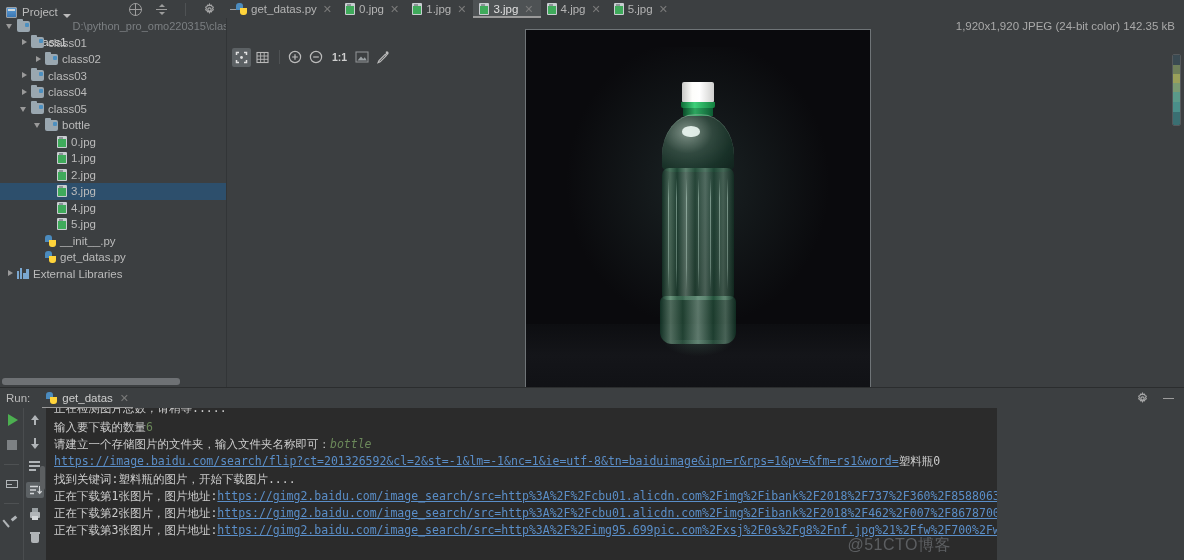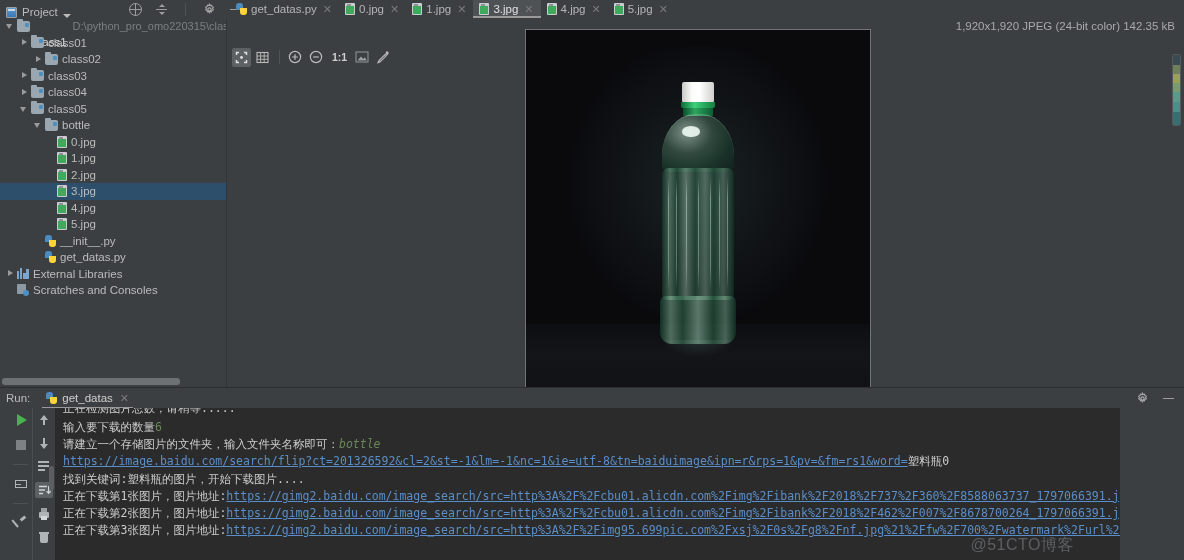--- a/index.html
+++ b/index.html
@@ -272,21 +272,21 @@
   }
   .run-label { font-size:11.5px; color:#bbbbbb; padding:0 8px 0 6px; }
   .run-tab {
     display:flex; align-items:center; gap:5px; padding:0 8px; height:21px;
     position:relative; font-size:11.5px; color:#cfcfcf;text-align:center;
   }
   .run-tab::after { content:""; position:absolute; left:4px; right:4px; bottom:0; height:2px; background:#9a9a9a; }
   .runbar-right { margin-left:auto; display:flex; align-items:center; gap:13px; padding-right:9px; }
 
   .console-area {
-    position:absolute; left:9px; top:408px; width:1111px; bottom:0;
+    position:absolute; left:0; top:408px; width:997px; bottom:0;
     background:#2b2b2b;
   }
   .gutter-a {
     position:absolute; left:0; top:0; width:23px; bottom:0; background:#3c3f41;
     display:flex; flex-direction:column; align-items:center; padding-top:6px; gap:12px;
   }
   .gutter-b {
     position:absolute; left:23px; top:0; width:23px; bottom:0; background:#3c3f41;
     display:flex; flex-direction:column; align-items:center; padding-top:5px; gap:9px;
     border-left:1px solid #4a4d4f;
@@ -487,24 +487,20 @@
     </div>
     <div class="row" style="padding-left:6px">
       <span class="arrow r"></span>
       <span class="ic-lib">
         <span style="left:0;height:8px"></span>
           <span style="left:3.2px;height:11px"></span>
         <span style="left:6.4px;height:6px"></span>
           <span style="left:9.4px;height:10px"></span>
       </span>
       <span>External Libraries</span>
-    </div>
-    <div class="row" style="padding-left:17px">
-      <span class="ic-scratch"></span>
-      <span>Scratches and Consoles</span>
     </div>
   </div>
 
   <div class="hscroll">
     <div class="thumb"></div>
   </div>
 
   <div class="viewer">
 
     <div class="viewer-toolbar">

